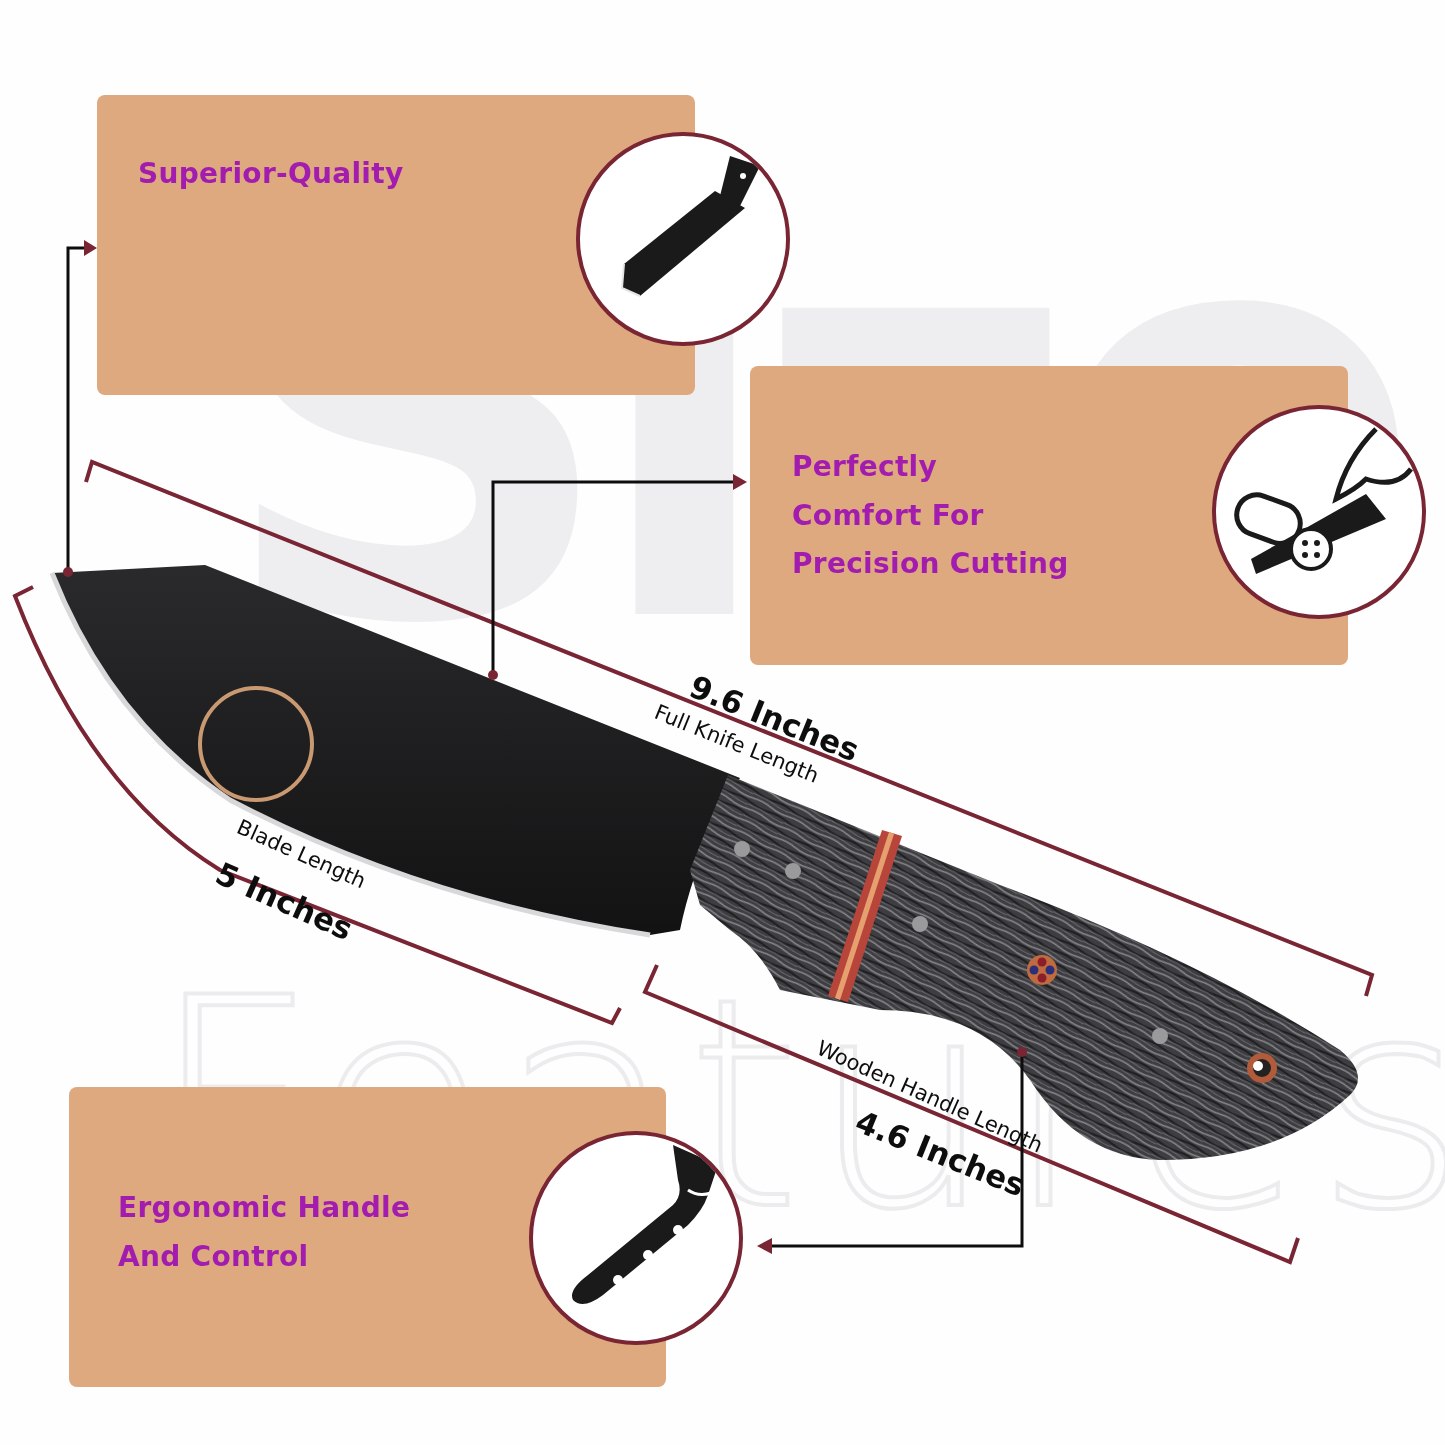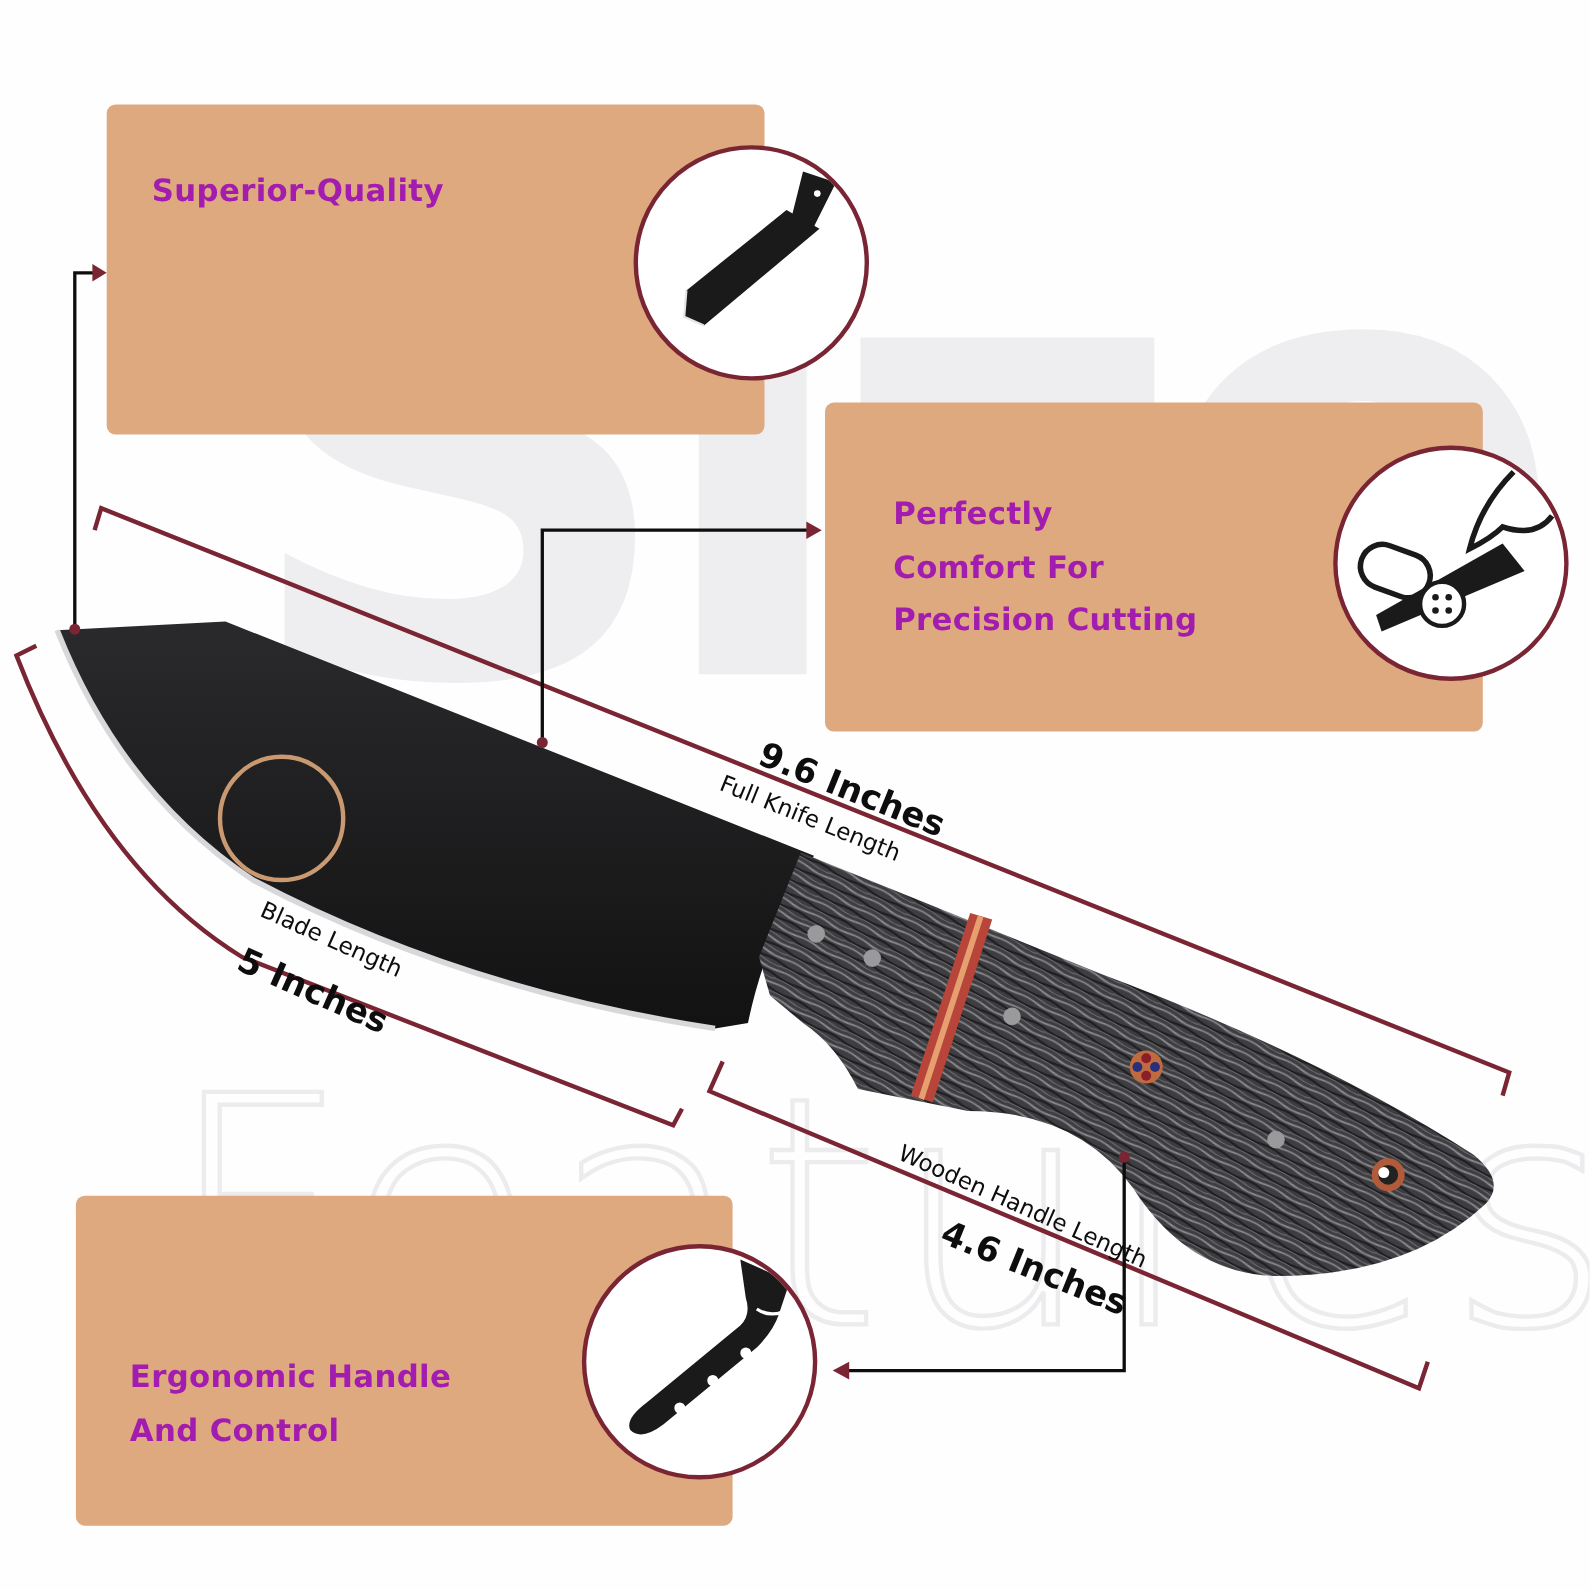--- a/index.html
+++ b/index.html
@@ -22,28 +22,28 @@
 
 <div class="watermark-size">Size</div>
 <div class="watermark-features">Features</div>
 
 <div class="card" style="left:97px;top:95px;width:598px;height:300px;"></div>
 <div class="card-text" style="left:138px;top:150px;">
   <div>Superior-Quality</div>
 </div>
 
 <div class="card" style="left:750px;top:366px;width:598px;height:299px;"></div>
-<div class="card-text" style="left:812px;top:443px;">
+<div class="card-text" style="left:792px;top:443px;">
   <div>Perfectly</div>
   <div>Comfort For</div>
   <div>Precision Cutting</div>
 </div>
 
 <div class="card" style="left:69px;top:1087px;width:597px;height:300px;"></div>
-<div class="card-text" style="left:118px;top:1228px;">
+<div class="card-text" style="left:118px;top:1184px;">
   <div>Ergonomic Handle</div>
   <div>And Control</div>
 </div>
 
 <svg width="1445" height="1445" viewBox="0 0 1445 1445">
   <defs>
     <linearGradient id="bladeGrad" x1="0" y1="0" x2="0" y2="1">
       <stop offset="0" stop-color="#2a2a2c"></stop>
       <stop offset="1" stop-color="#121213"></stop>
     </linearGradient>

